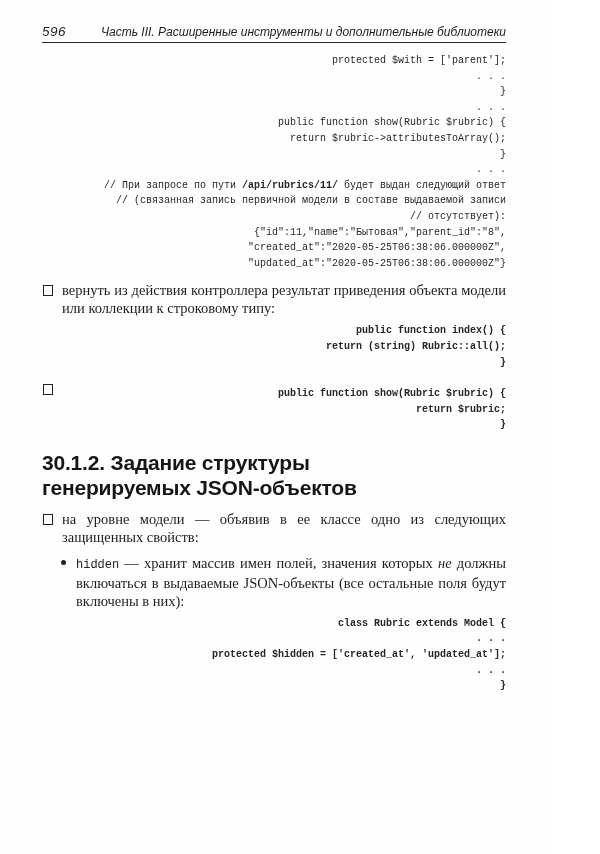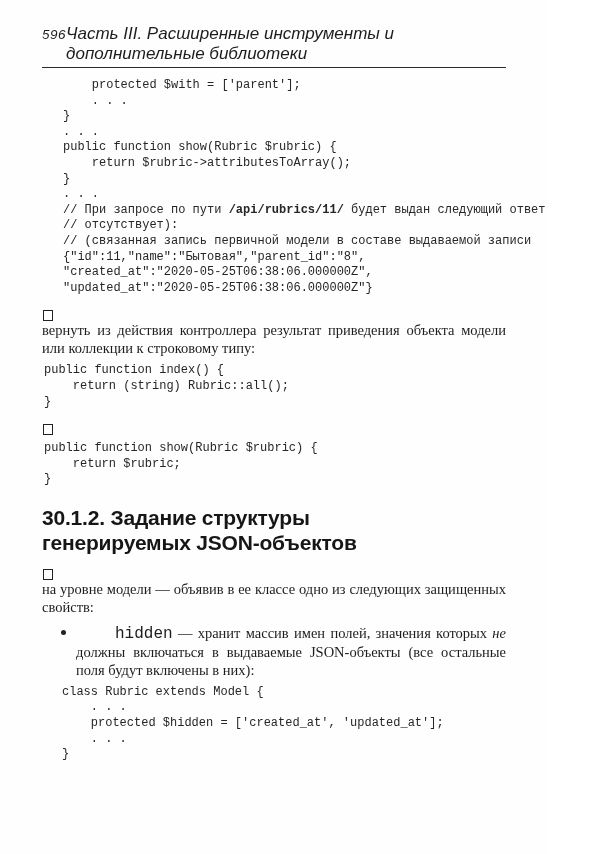--- a/index.html
+++ b/index.html
@@ -16,51 +16,51 @@
   
   .pagehead {
     display:flex; justify-content:space-between; align-items:baseline;
     border-bottom:1.5px solid #2b2b2b;
     padding-bottom:3px;
     font-family:"Liberation Sans", sans-serif;
     font-style:italic;
     font-size:13.5px;
   }
   .pagehead .pgnum { letter-spacing:0.5px; }
-  .pagehead .runtitle { font-size:17px; }
+  .pagehead .runtitle { font-size:12px; }
 
   
   .code {
     font-family:"Liberation Mono","DejaVu Sans Mono",monospace;
-    font-size:12px;
+    font-size:10px;
     line-height:15.6px;
     color:#262626;
+    text-align:right;
   }
   .code-line { white-space:pre; }
   .code-line b { font-weight:bold; }
   .codeblock-top { margin:10px 0 0 21px; }
-  pre.code { margin:6px 0 0 2px; white-space:pre; }
+  pre.code { margin:6px 0 0 2px; white-space:pre;font-weight:bold; }
 
   
   .para {
     font-size:14.5px;
     line-height:18px;
     text-align:justify;
     margin:8px 0 0 0;
   }
   .ref-italic { font-style:italic; }
   .emph { font-style:italic; }
   .mono-inline {
     font-family:"Liberation Mono","DejaVu Sans Mono",monospace;
-    font-size:16px;
-    margin-left:39px;
+    font-size:12px;
   }
 
   
-  .bullet { display:flex; margin-top:10px;flex-direction:column; }
+  .bullet { display:flex; margin-top:10px; }
   .bullet-sq {
     flex:none;
     width:8px; height:9px;
     border:1.4px solid #222;
     margin:4px 9px 0 1px;
   }
   .bullet-body { flex:1; min-width:0; }
   .bullet-body .para { margin:0; }
 
   .subbullet { display:flex; margin:8px 0 0 18px; }
@@ -97,22 +97,22 @@
   <div class="code codeblock-top">
     <div class="code-line">    protected $with = ['parent'];</div>
     <div class="code-line">    . . .</div>
     <div class="code-line">}</div>
     <div class="code-line">. . .</div>
     <div class="code-line">public function show(Rubric $rubric) {</div>
     <div class="code-line">    return $rubric-&gt;attributesToArray();</div>
     <div class="code-line">}</div>
     <div class="code-line">. . .</div>
     <div class="code-line"><span>// При запросе по пути </span><b>/api/rubrics/11/</b><span> будет выдан следующий ответ</span></div>
+    <div class="code-line">// (связанная запись первичной модели в составе выдаваемой записи</div>
     <div class="code-line">// отсутствует):</div>
-    <div class="code-line">// (связанная запись первичной модели в составе выдаваемой записи</div>
     <div class="code-line">{"id":11,"name":"Бытовая","parent_id":"8",</div>
     <div class="code-line">"created_at":"2020-05-25T06:38:06.000000Z",</div>
     <div class="code-line">"updated_at":"2020-05-25T06:38:06.000000Z"}</div>
   </div>
 
   <div class="bullet">
     <span class="bullet-sq"></span>
     <div class="bullet-body">
       <p class="para">вернуть из действия контроллера результат приведения объекта модели или коллекции к строковому типу:</p>
       <pre class="code">public function index() {

